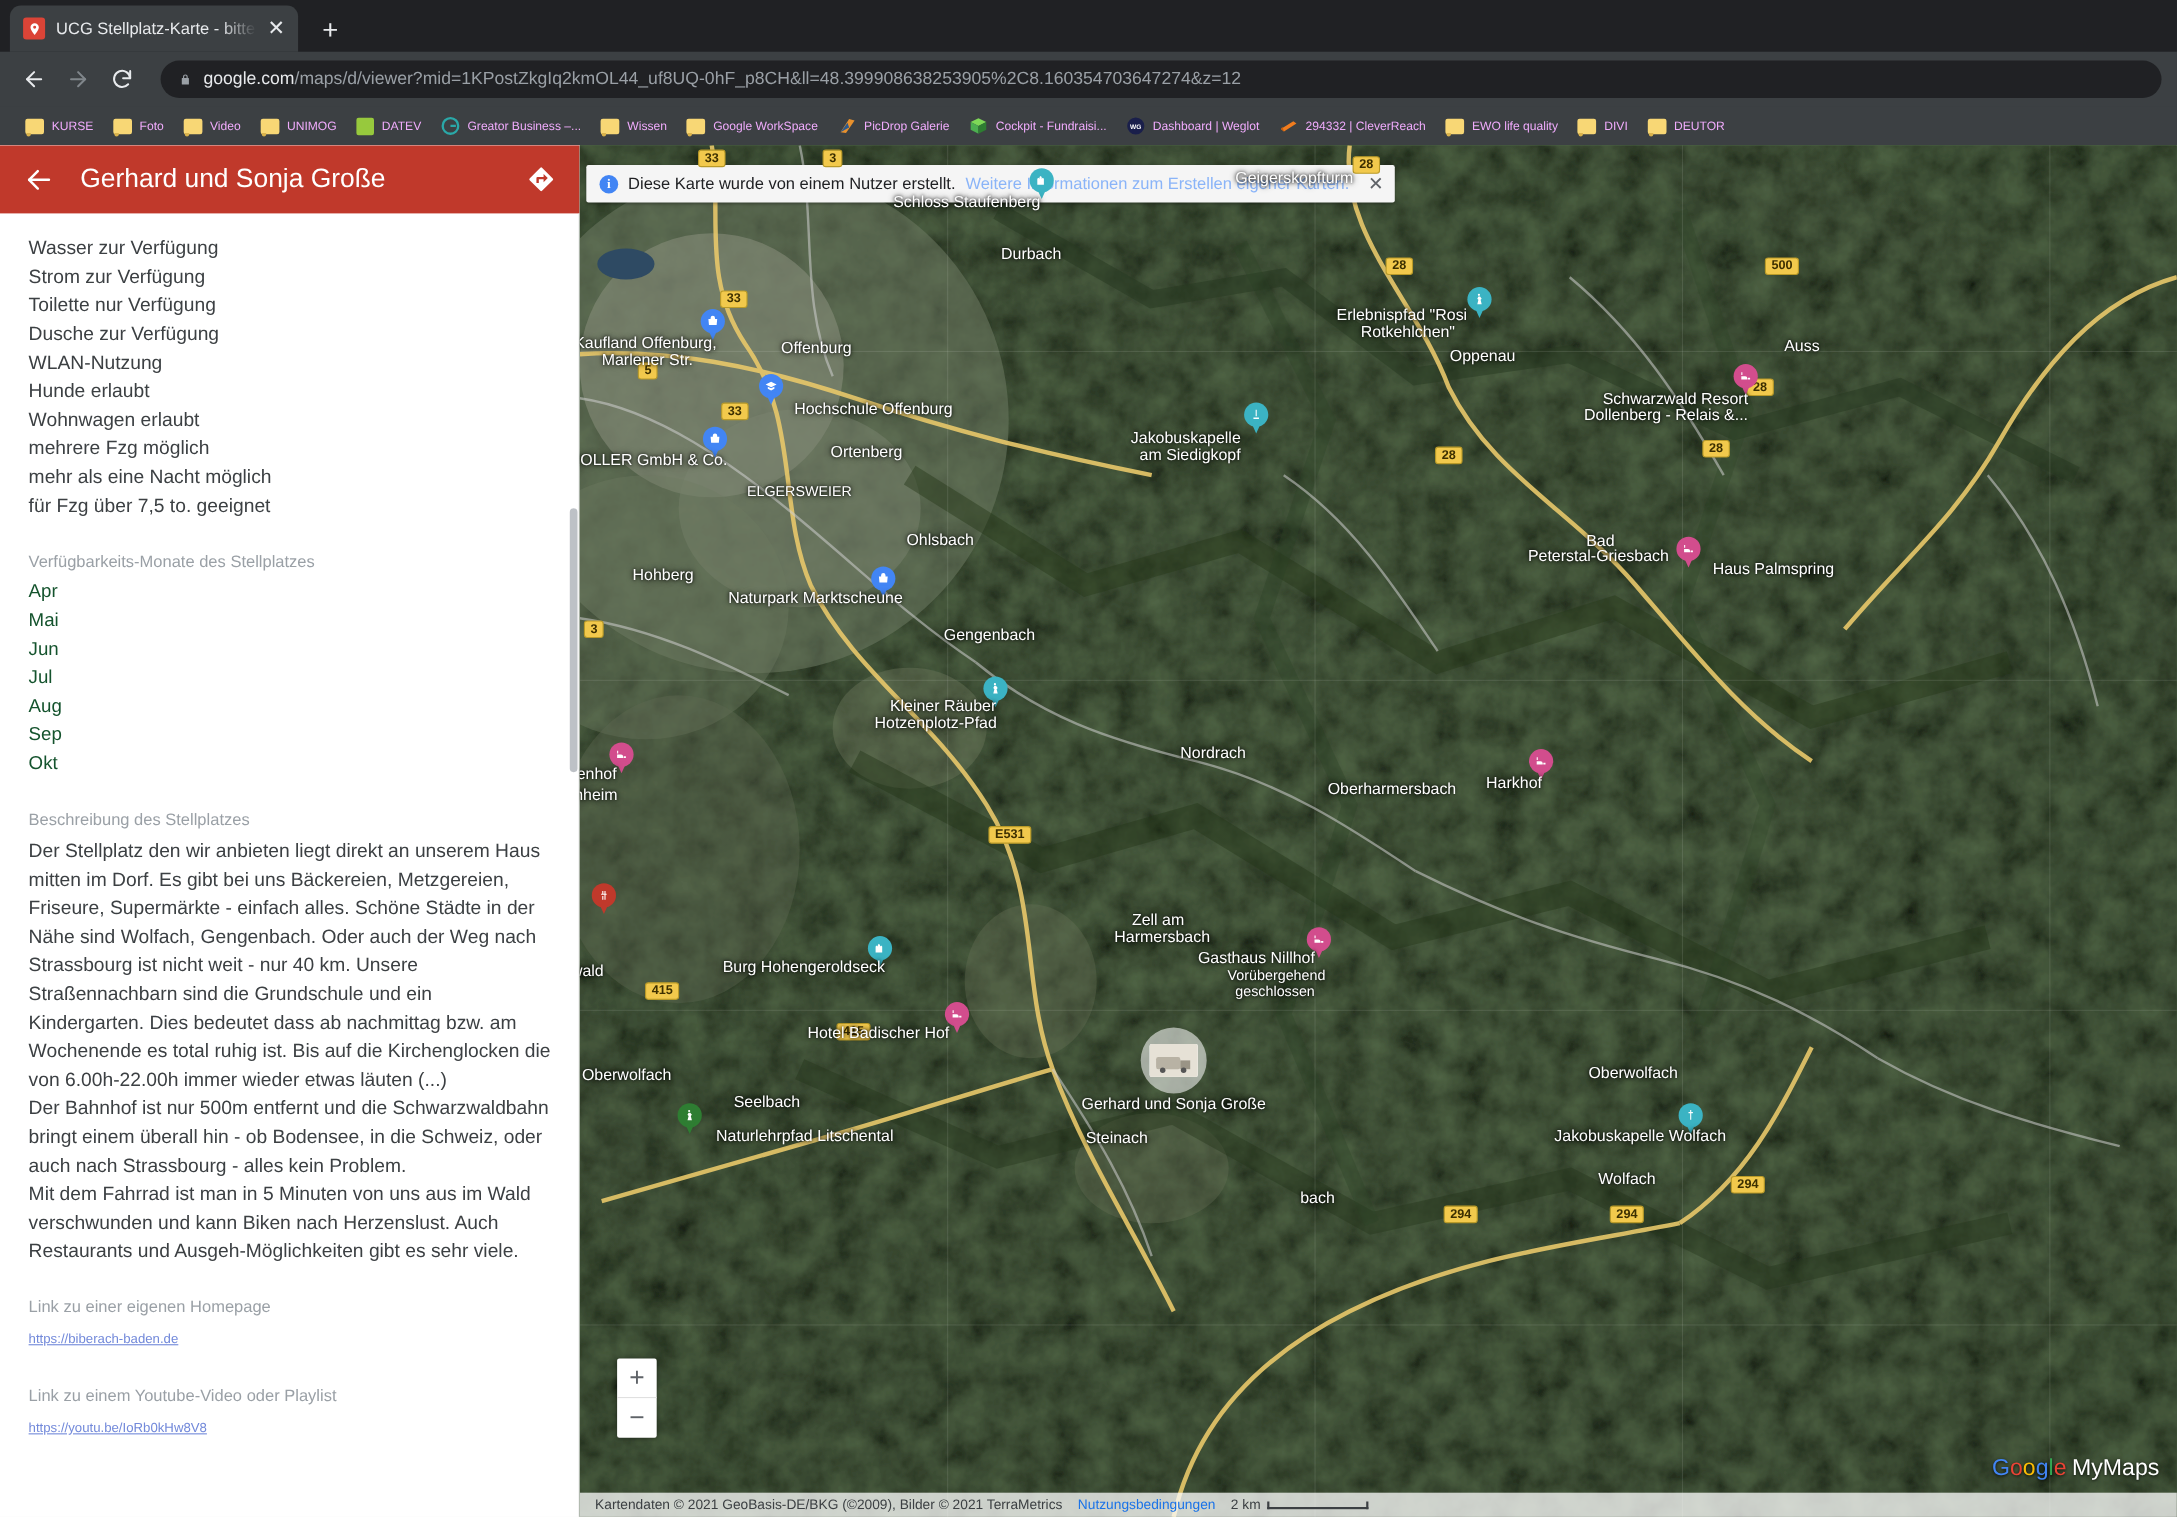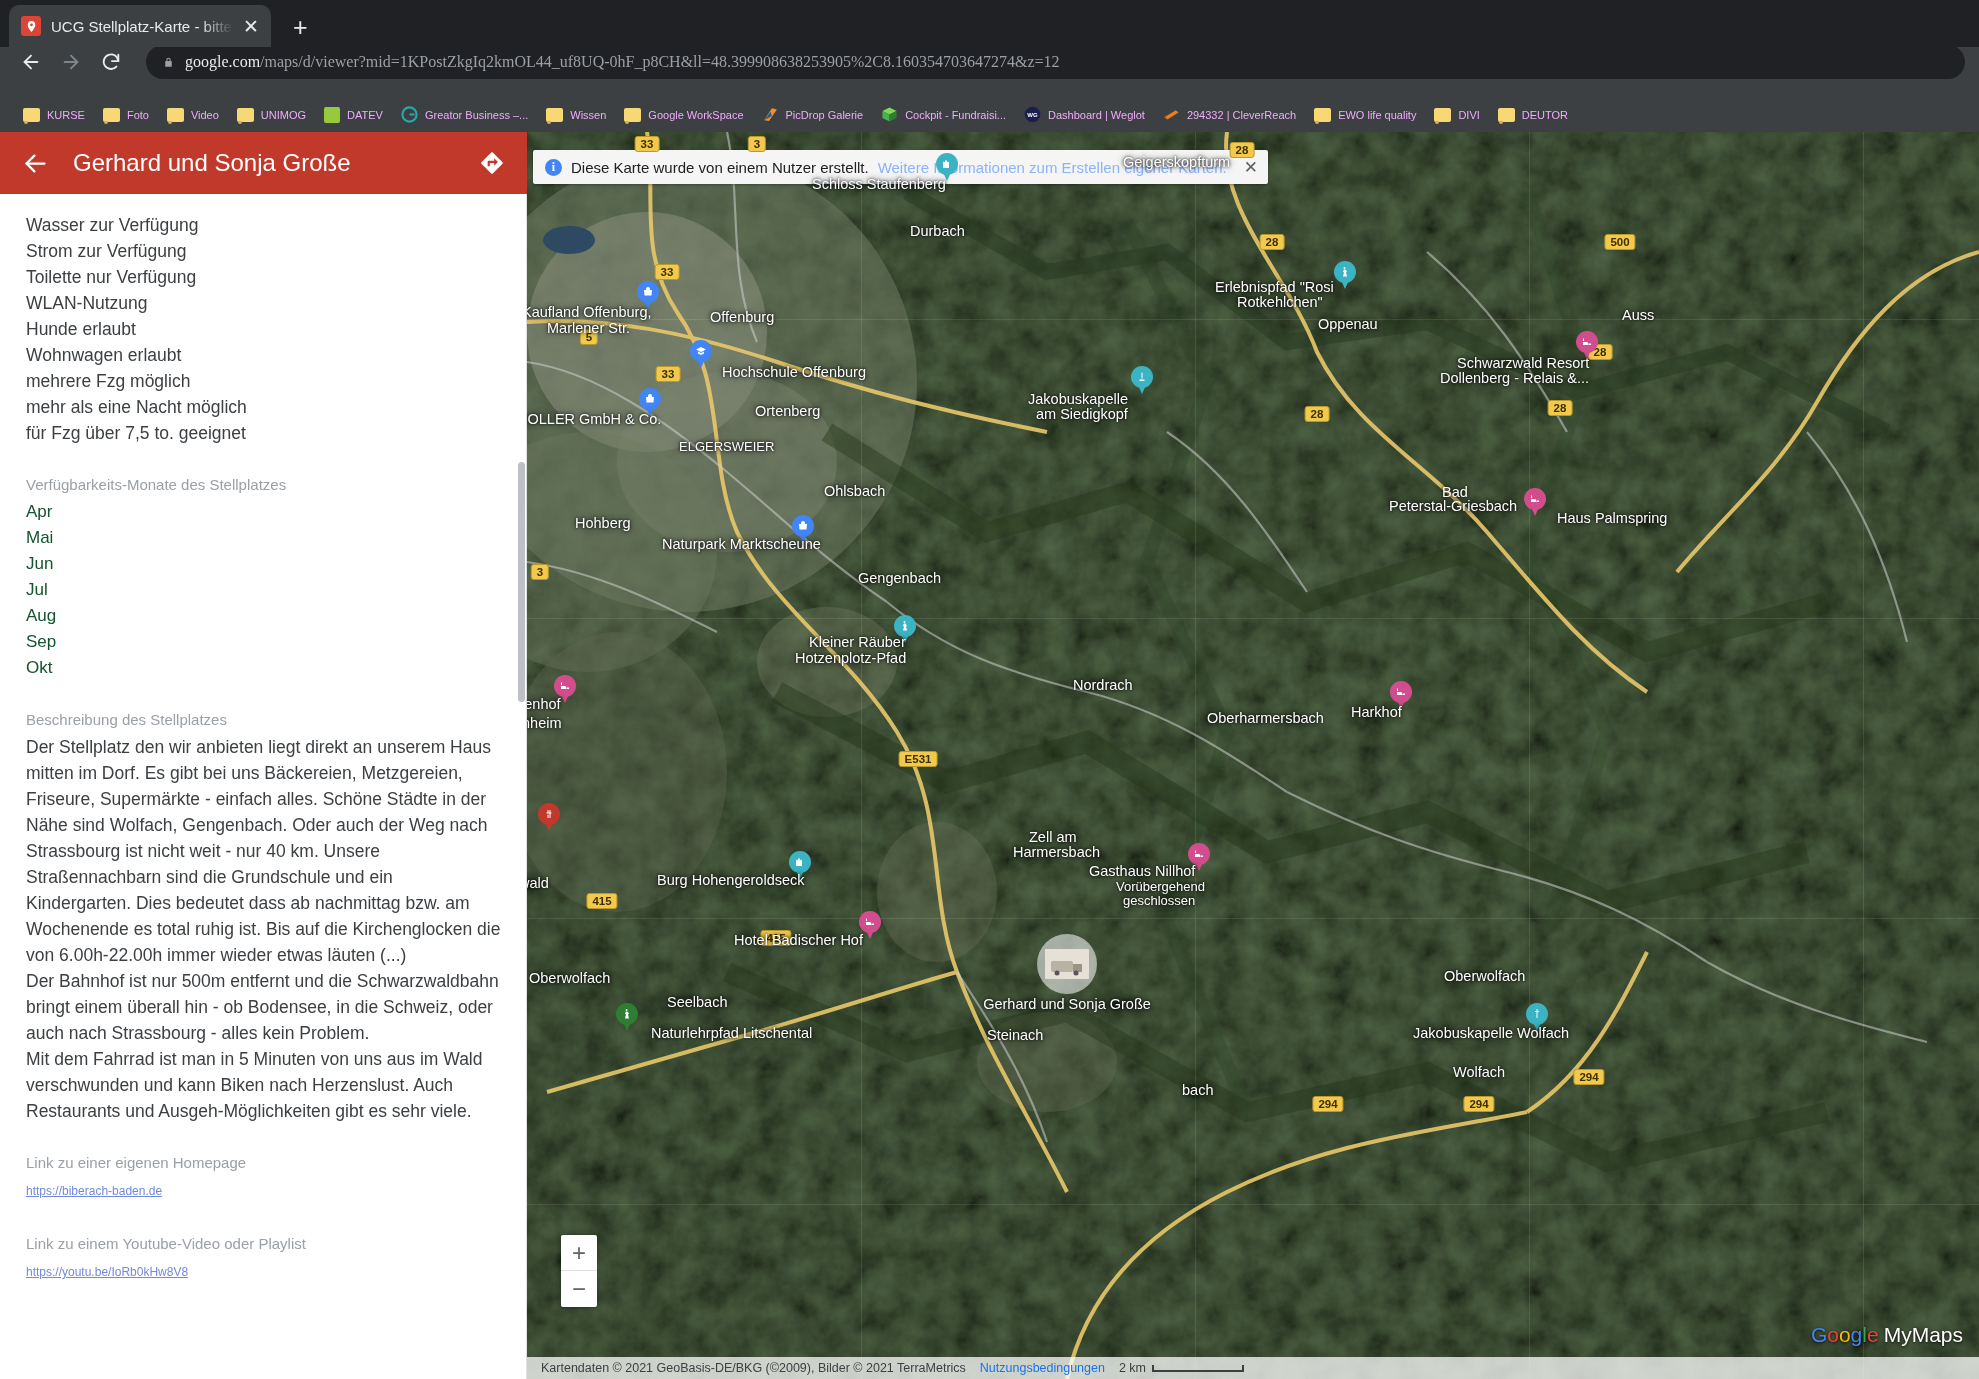--- a/index.html
+++ b/index.html
@@ -32,22 +32,22 @@
   .tab .tab-title {
     color:#e8eaed; font-size:15px; white-space:nowrap; overflow:hidden;
     flex:1 1 auto;
     -webkit-mask-image:linear-gradient(to right,#000 82%,transparent 100%);
     mask-image:linear-gradient(to right,#000 82%,transparent 100%);
   }
   .tab .tab-close { color:#e8eaed; font-size:19px; line-height:1; flex:0 0 auto; }
   .newtab { color:#e8eaed; font-size:25px; margin-left:22px; margin-bottom:7px; line-height:1; }
 
   .toolbar {
-    height:50px; background:#3c4043; display:flex; align-items:flex-end;
-    padding:18px 14px; gap:6px;font-family:Liberation Serif, serif;
+    height:50px; background:#3c4043; display:flex; align-items:flex-start;
+    padding:8px 14px; gap:6px;
   }
   .navbtn { width:34px; height:34px; display:flex; align-items:center; justify-content:center; }
   .navbtn svg { width:22px; height:22px; }
   .omnibox {
     flex:1 1 auto; height:34px; background:#202124; border-radius:17px;
     display:flex; align-items:center; padding:0 16px; gap:10px; margin-left:12px;
     overflow:hidden;
   }
   .omnibox .lock svg { width:13px; height:15px; display:block; }
   .url { font-size:16px; color:#9aa0a6; white-space:nowrap; overflow:hidden; }
@@ -328,20 +328,21 @@
           <svg viewBox="0 0 24 24" fill="#fff">
               <path d="M21.7 11.3l-9-9a1 1 0 0 0-1.4 0l-9 9a1 1 0 0 0 0 1.4l9 9a1 1 0 0 0 1.4 0l9-9a1 1 0 0 0 0-1.4zM14 14.5V12h-4v3H8v-4a1 1 0 0 1 1-1h5V7.5l3.5 3.5z"></path>
             </svg>
         </span>
       </div>
       <div class="panel-body">
         <div id="features">
             <div class="feat">Wasser zur Verfügung</div>
             <div class="feat">Strom zur Verfügung</div>
             <div class="feat">Toilette nur Verfügung</div>
+            <div class="feat">Dusche zur Verfügung</div>
             <div class="feat">WLAN-Nutzung</div>
             <div class="feat">Hunde erlaubt</div>
             <div class="feat">Wohnwagen erlaubt</div>
             <div class="feat">mehrere Fzg möglich</div>
             <div class="feat">mehr als eine Nacht möglich</div>
             <div class="feat">für Fzg über 7,5 to. geeignet</div>
           </div>
         <div class="section-label">Verfügbarkeits-Monate des Stellplatzes</div>
         <div id="months">
             <div class="month">Apr</div>

